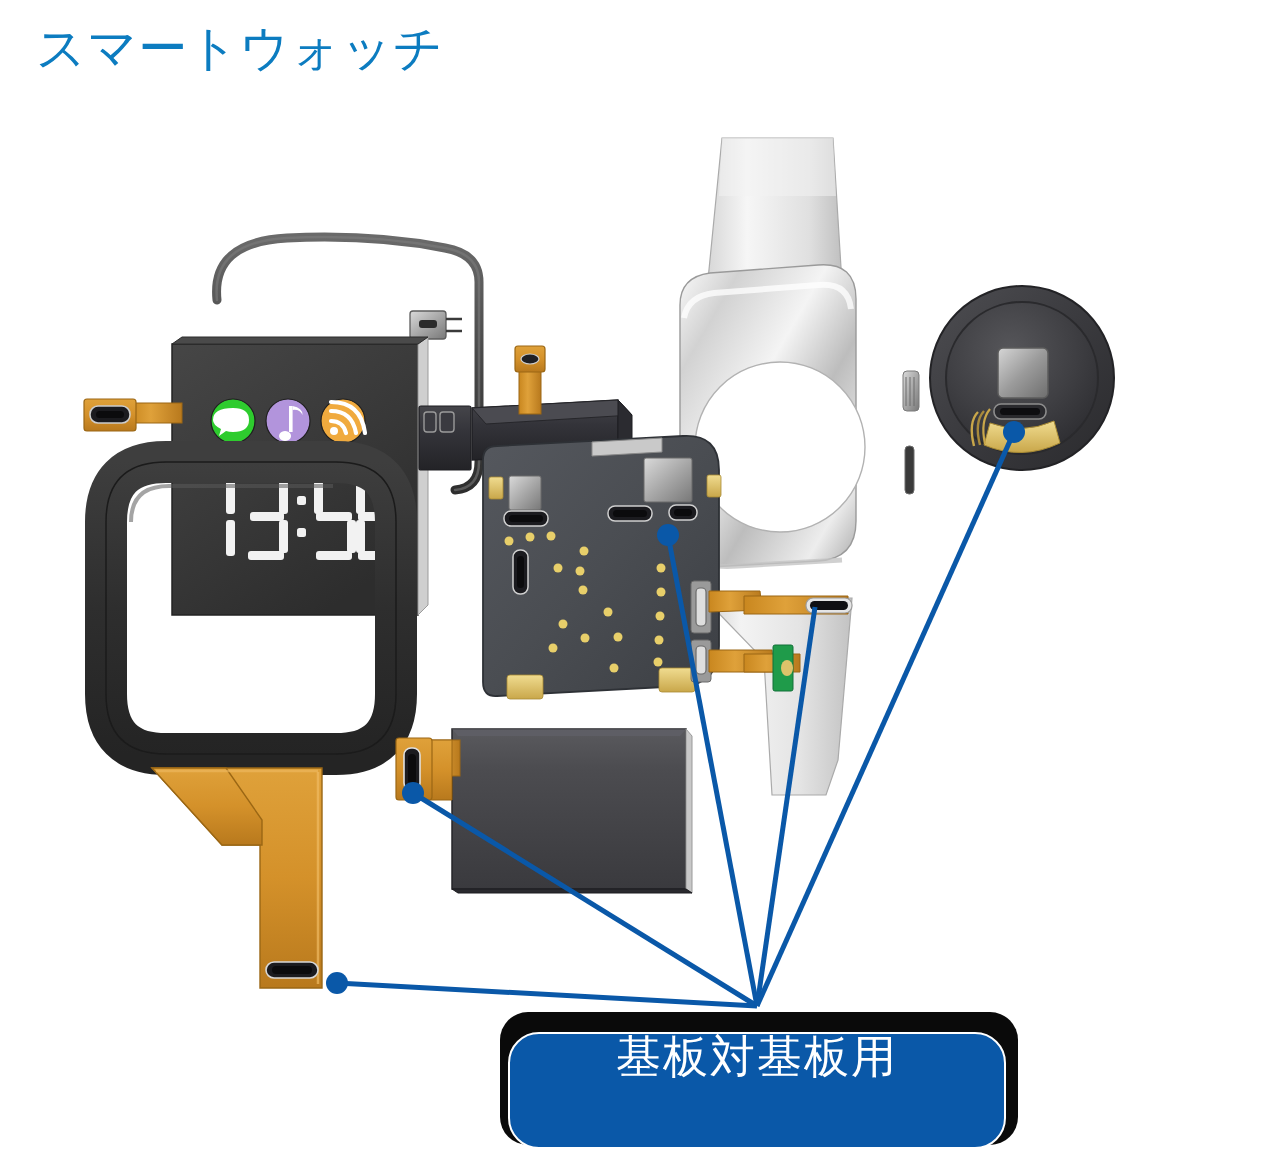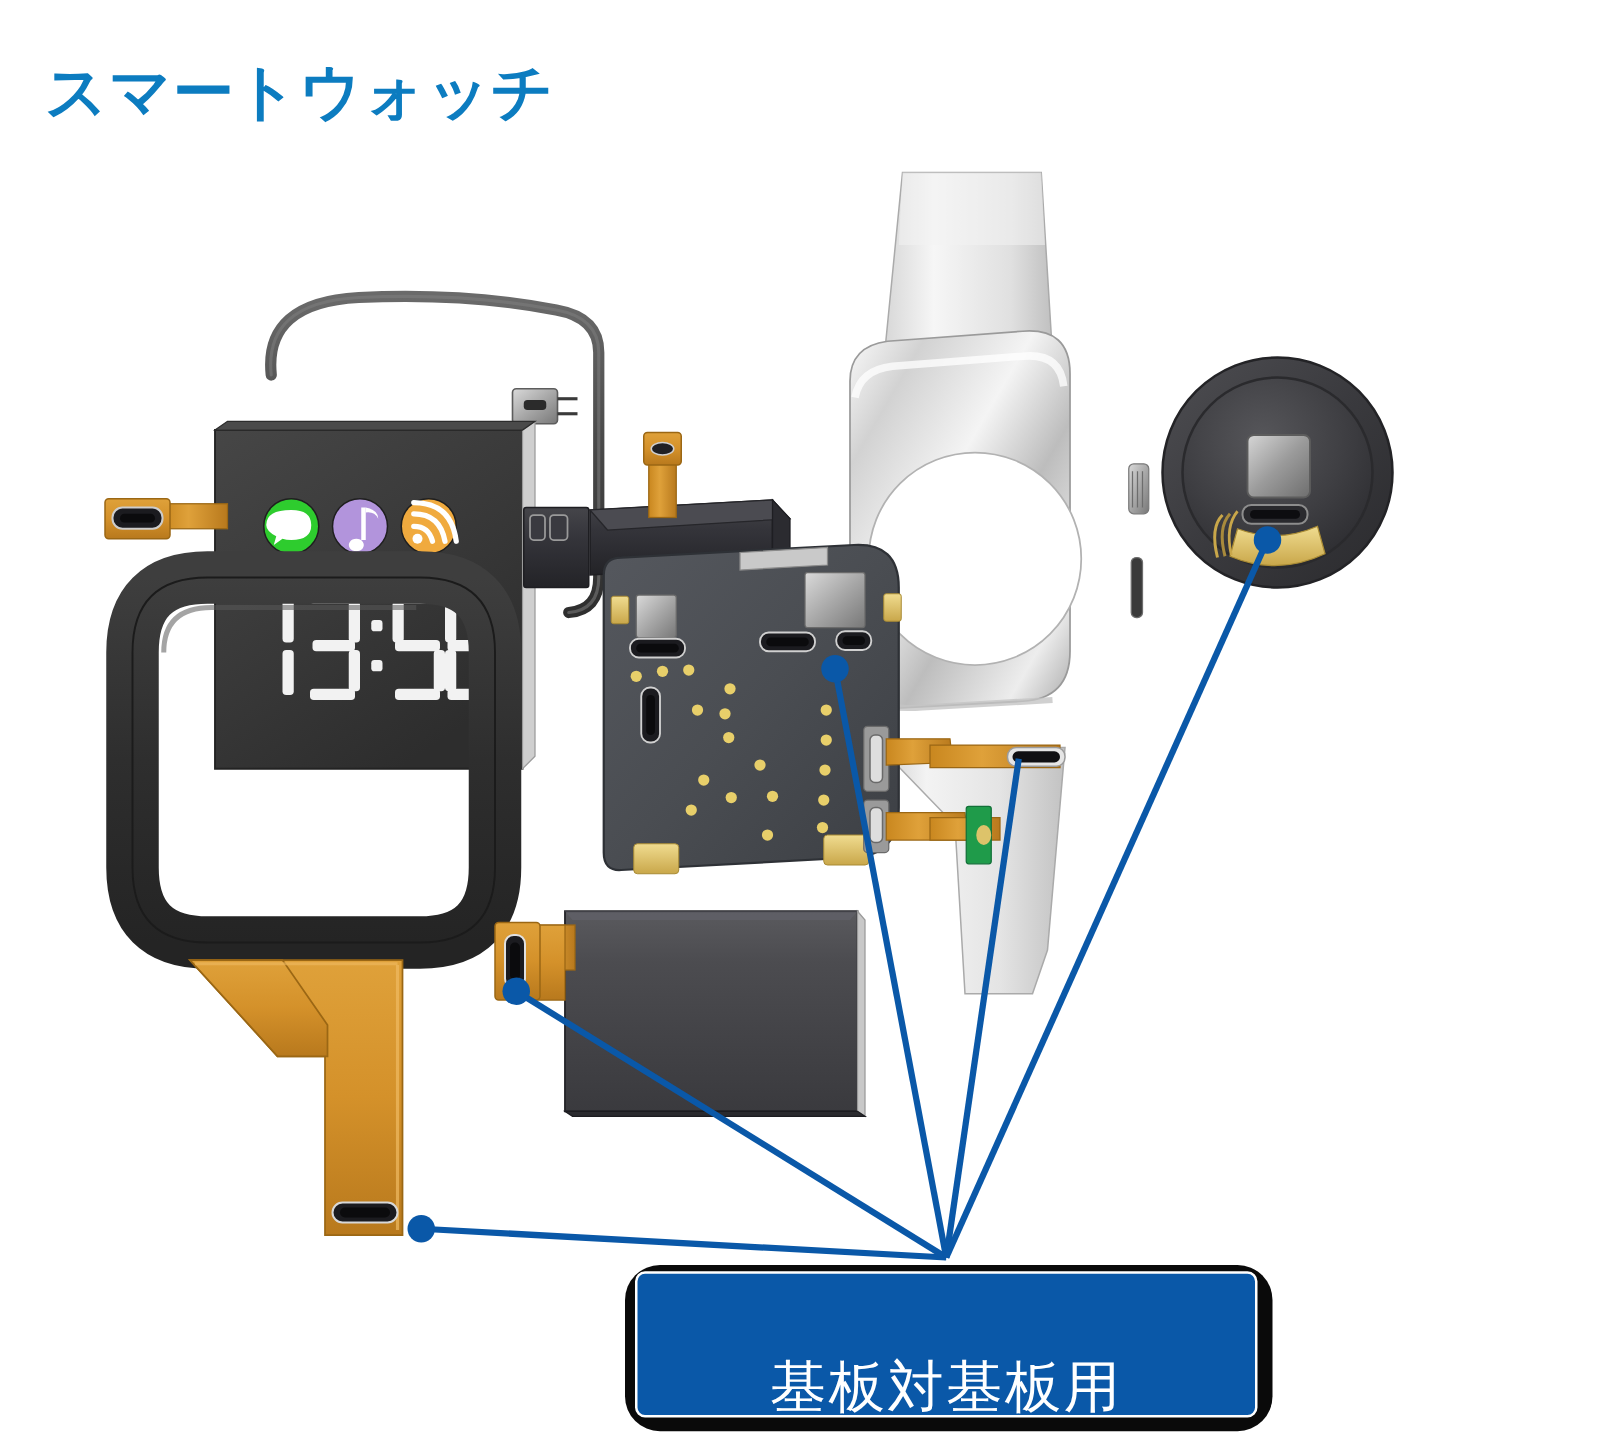--- a/index.html
+++ b/index.html
@@ -6,43 +6,42 @@
   html,body{margin:0;padding:0;background:#ffffff;}
   body{
     width:1280px;height:1157px;position:relative;overflow:hidden;
     font-family:"Liberation Sans","DejaVu Sans",sans-serif;
   }
   #stage{position:absolute;left:0;top:0;width:1280px;height:1157px;}
 
   
   .title{
     position:absolute;left:36px;top:16px;
-    font-size:49px;font-weight:bold;letter-spacing:1px;
+    font-size:49px;font-weight:normal;letter-spacing:1px;
     color:#0c7cc0;white-space:nowrap;
     font-family:"DejaVu Sans","Liberation Sans",sans-serif;
-    margin-top:25px;
   }
 
   
   #art{position:absolute;left:0;top:0;width:1280px;height:1157px;}
 
   
   .callout-box{
     position:absolute;
     left:500px;top:1012px;width:518px;height:133px;
     border-radius:28px;
     background:#0a0a0a;
   }
   .callout-inner{
-    position:absolute;left:8px;top:5px;width:498px;height:117px;
-    border-radius:8px;
+    position:absolute;left:8px;top:20px;width:498px;height:117px;
+    border-radius:31px;
     background:#0a58a8;
     border:2px solid #ffffff;
     box-sizing:border-box;
-    display:flex;align-items:flex-end;justify-content:center;
+    display:flex;align-items:flex-start;justify-content:center;
   }
   .callout-text{
     color:#ffffff;font-size:45px;font-weight:400;letter-spacing:2px;
     font-family:"DejaVu Sans","Liberation Sans",sans-serif;
     line-height:1;
   }
 </style>
 </head>
 <body>
 

